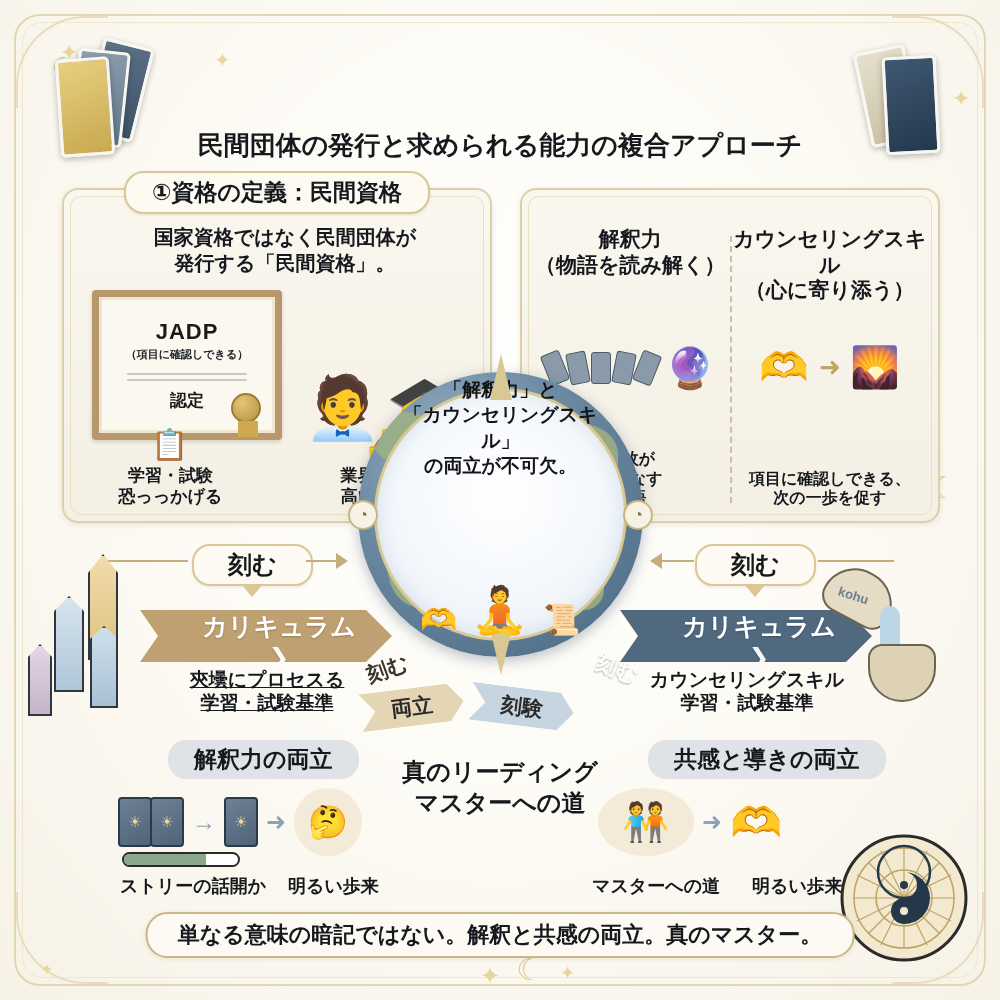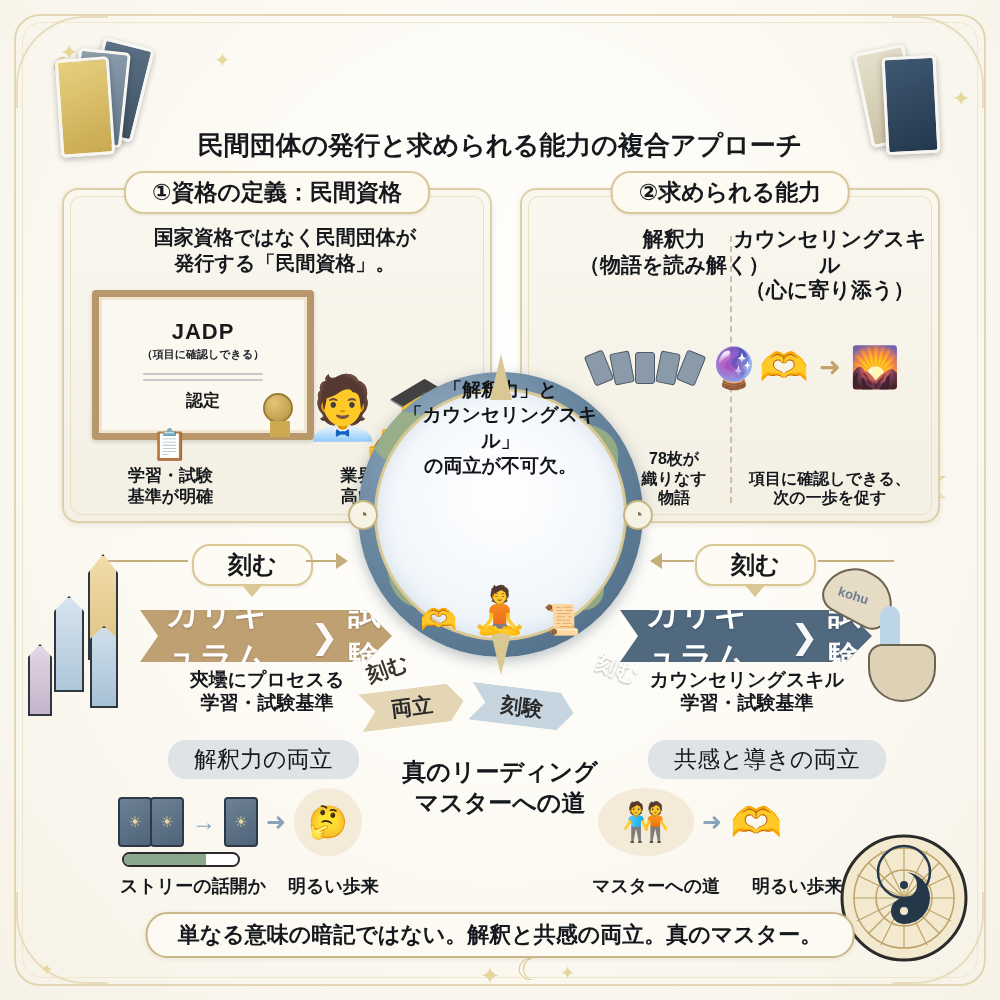--- a/index.html
+++ b/index.html
@@ -72,21 +72,21 @@
     z-index: 3;
   }
   .panel-lead {
     position: absolute; top: 34px; left: 0; width: 100%;
     text-align: center; font-size: 20px; font-weight: bold;
     color: #15181c; line-height: 1.3;
   }
 
   
   .cert {
-    position: absolute; left: 28px; top: 100px; width: 222px; height: 150px;
+    position: absolute; left: 28px; top: 100px; width: 190px; height: 150px;
     background: #fbf8ef; border: 7px solid #b8986a; border-radius: 4px;
     box-shadow: inset 0 0 0 3px #efe6d1, 0 2px 4px rgba(0,0,0,.15);
     display: flex; flex-direction: column; align-items: center; justify-content: center;
   }
   .cert-title { font-size: 22px; font-weight: bold; color: #1a1a1a; letter-spacing: 1px;}
   .cert-sub { font-size: 11px; font-weight: bold; color: #20232a; margin-top: 2px;}
   .cert-rules { width: 120px; margin: 7px 0 4px; }
   .cert-rules div { height: 2px; background: #c9c9c9; margin: 4px 0; border-radius: 1px; }
   .cert-stamp { font-size: 17px; font-weight: bold; color: #1a1a1a; }
   .seal {
@@ -98,21 +98,21 @@
     content:""; position:absolute; left:5px; top:26px; width:20px; height:16px;
     background: linear-gradient(90deg,#cfa94f 48%, transparent 48%, transparent 52%, #cfa94f 52%);
   }
 
   
   .feature-row { position: absolute; bottom: 14px; left: 0; width: 100%; display: flex; }
   .feature { flex: 1; text-align: center; font-size: 17px; font-weight: bold; color: #15181c; line-height: 1.2; }
   .feature .ico { display: block; font-size: 30px; line-height: 1; margin-bottom: 6px; }
 
   
-  .subcol { position: absolute; top: 36px; bottom: 12px; width: 48%; text-align: center; margin-left: 44px; }
+  .subcol { position: absolute; top: 36px; bottom: 12px; width: 48%; text-align: center; }
   .subcol-l { left: 2%; }
   .subcol-r { right: 2%; }
   .subcol-div { position: absolute; top: 46px; bottom: 18px; left: 50%; border-left: 2px dashed #c9bfa6; }
   .subcol h4 { font-size: 21px; font-weight: bold; color: #15181c; line-height: 1.22; }
   .subcol .note { position: absolute; bottom: 2px; left: 0; width: 100%;
                   font-size: 16px; font-weight: bold; color: #15181c; line-height: 1.2; }
 
   
   .globe-wrap { position: absolute; left: 358px; top: 372px; width: 285px; height: 285px; }
   .globe-outer {
@@ -170,54 +170,55 @@
     position: absolute; top: 560px; height: 2px; background: #c3ae7c;
   }
   .kz-head {
     position: absolute; top: 553px; width: 0; height: 0;
     border-top: 8px solid transparent; border-bottom: 8px solid transparent;
   }
 
   .ribbon {
     position: absolute; top: 610px; height: 52px;
     display: flex; align-items: center;
-    font-size: 33px; font-weight: bold; color: #ffffff;
+    font-size: 25px; font-weight: bold; color: #ffffff;
     text-shadow: 0 1px 2px rgba(0,0,0,.22);
     clip-path: polygon(0 0, calc(100% - 26px) 0, 100% 50%, calc(100% - 26px) 100%, 0 100%, 18px 50%);
     padding-left: 26px;
+    flex-direction: column;
   }
   .ribbon.left  { left: 140px; width: 252px; background: #bfa072; }
   .ribbon.right { left: 620px; width: 252px; background: #50697f; }
   .ribbon .chev { margin: 0 10px; font-weight: bold; color: #fff; opacity:.95; }
 
   .flow-note {
     position: absolute; top: 668px; width: 250px; text-align: center;
     font-size: 19px; font-weight: bold; color: #15181c; line-height: 1.22;
   }
-  .flow-note.left  { left: 142px; }
+  .flow-note.left  { left: 142px; text-decoration: underline; }
   .flow-note.right { left: 622px; }
 
   
   .arc-seg {
     position: absolute; top: 688px; height: 38px;
     display: flex; align-items: center; justify-content: center;
     font-size: 21px; font-weight: bold;
     clip-path: polygon(0 0, calc(100% - 15px) 0, 100% 50%, calc(100% - 15px) 100%, 0 100%, 15px 50%);
   }
   .arc-a { left: 360px; width: 104px; background: #e4d6b5; color:#2a2a2a; transform: rotate(-7deg);}
   .arc-b { left: 470px; width: 104px; background: #c6d5e0; color:#2a2a2a; transform: rotate(7deg);}
   .arc-k { position:absolute; top:655px; font-size:21px; font-weight:bold; }
   .arc-k.l { left: 366px; color:#3a352a; transform: rotate(-20deg); }
   .arc-k.r { left: 596px; color:#ffffff; transform: rotate(20deg); text-shadow:0 1px 2px rgba(0,0,0,.3); }
 
   
   .bottom-badge {
     position: absolute; top: 740px;
     background: #dfe3e8; border-radius: 18px; padding: 4px 26px;
-    font-size: 23px; font-weight: normal; color: #15181c;
+    font-size: 23px; font-weight: bold; color: #15181c;
   }
   .bb-left  { left: 168px; }
   .bb-right { left: 648px; }
 
   .bottom-center {
     position: absolute; top: 756px; left: 372px; width: 256px; text-align: center;
     font-size: 24px; font-weight: bold; color: #15181c; line-height: 1.3;
   }
 
   .mini-row {
@@ -320,32 +321,31 @@
 
     <div style="position:absolute;right:16px;top:96px;width:180px;height:158px;display:flex;align-items:flex-end;justify-content:center;gap:4px;font-size:62px;">
       <span>🧑‍💼</span>
       <span>🎓</span>
     </div>
 
     <div class="feature-row">
       <div class="feature">
         <span class="ico">📋</span>
         <span style="white-space:pre-line;">学習・試験
-基準が明確</span>
+恐っっかげる</span>
       </div>
       <div class="feature">
         <span class="ico">👍</span>
         <span style="white-space:pre-line;">業界内でも
 高い認知度</span>
       </div>
     </div>
   </section>
 
   <section class="panel panel-right">
-    <div class="panel-badge">②求められる能力</div>
     <div class="subcol-div"></div>
 
     <div class="subcol subcol-l">
       <h4 style="white-space:pre-line;">解釈力
 （物語を読み解く）</h4>
       <div style="position:absolute;top:72px;left:0;width:100%;height:140px;display:flex;align-items:center;justify-content:center;gap:3px;">
         <span style="display:inline-block;width:20px;height:32px;background:#8a9aa8;border:1px solid #4a5a68;border-radius:3px;transform:rotate(-22deg);"></span>
         <span style="display:inline-block;width:20px;height:32px;background:#8a9aa8;border:1px solid #4a5a68;border-radius:3px;transform:rotate(-11deg);"></span>
         <span style="display:inline-block;width:20px;height:32px;background:#8a9aa8;border:1px solid #4a5a68;border-radius:3px;"></span>
         <span style="display:inline-block;width:20px;height:32px;background:#8a9aa8;border:1px solid #4a5a68;border-radius:3px;transform:rotate(11deg);"></span>

